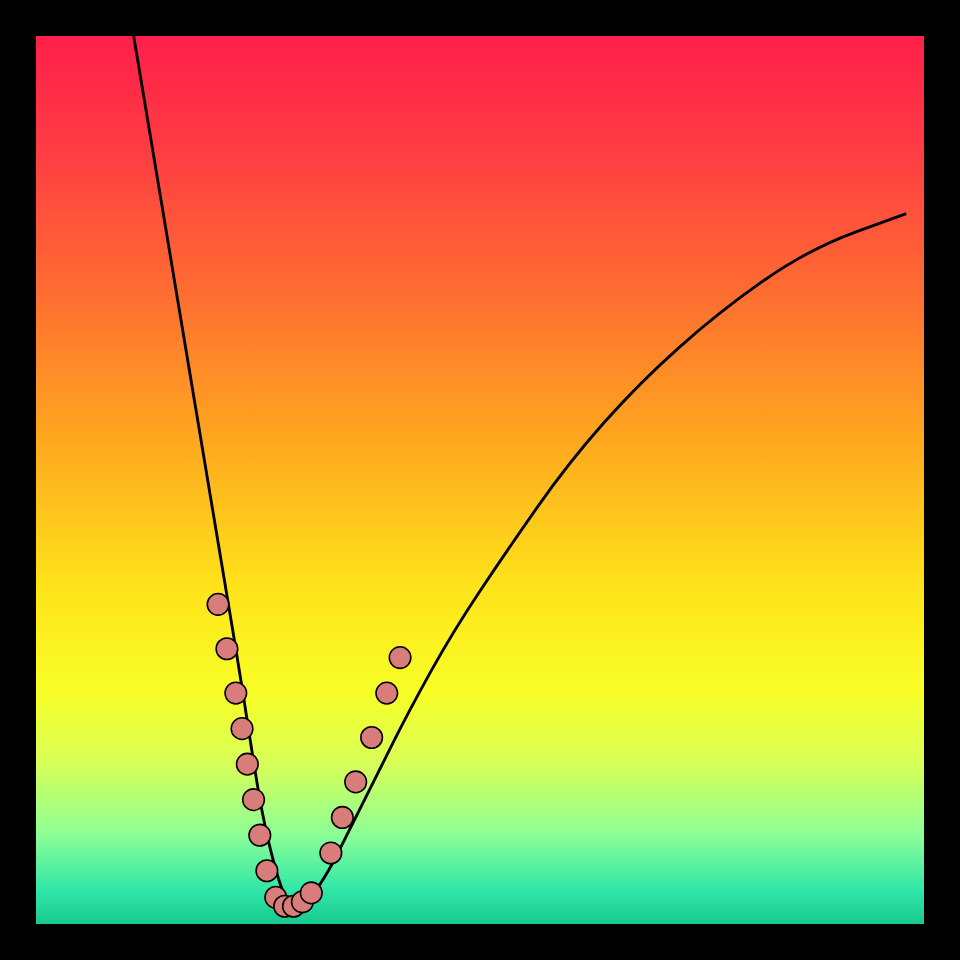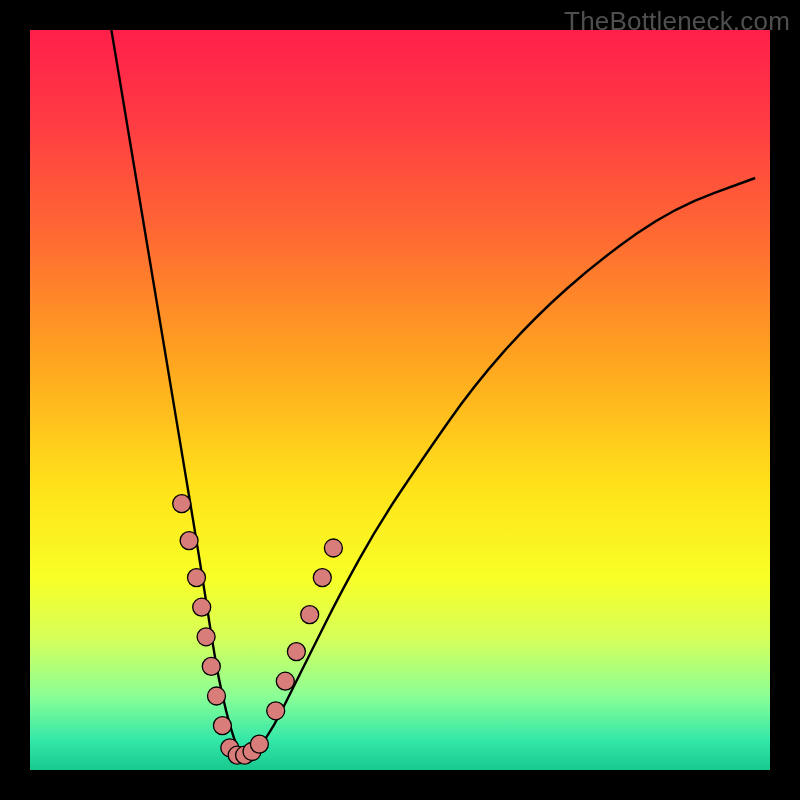--- a/index.html
+++ b/index.html
@@ -78,14 +78,13 @@
           <circle cx="229.4" cy="714.1" r="9" fill="#d97d7a" stroke="#000000" stroke-width="1.3"></circle>
           <circle cx="245.7" cy="680.8" r="9" fill="#d97d7a" stroke="#000000" stroke-width="1.3"></circle>
           <circle cx="255.3" cy="651.2" r="9" fill="#d97d7a" stroke="#000000" stroke-width="1.3"></circle>
           <circle cx="266.4" cy="621.6" r="9" fill="#d97d7a" stroke="#000000" stroke-width="1.3"></circle>
           <circle cx="279.7" cy="584.6" r="9" fill="#d97d7a" stroke="#000000" stroke-width="1.3"></circle>
           <circle cx="292.3" cy="547.6" r="9" fill="#d97d7a" stroke="#000000" stroke-width="1.3"></circle>
           <circle cx="303.4" cy="518.0" r="9" fill="#d97d7a" stroke="#000000" stroke-width="1.3"></circle>
         </g>
     </svg>
   </div>
-  <div class="watermark">TheBottleneck.com</div>
 </div>
 
 </body></html>

